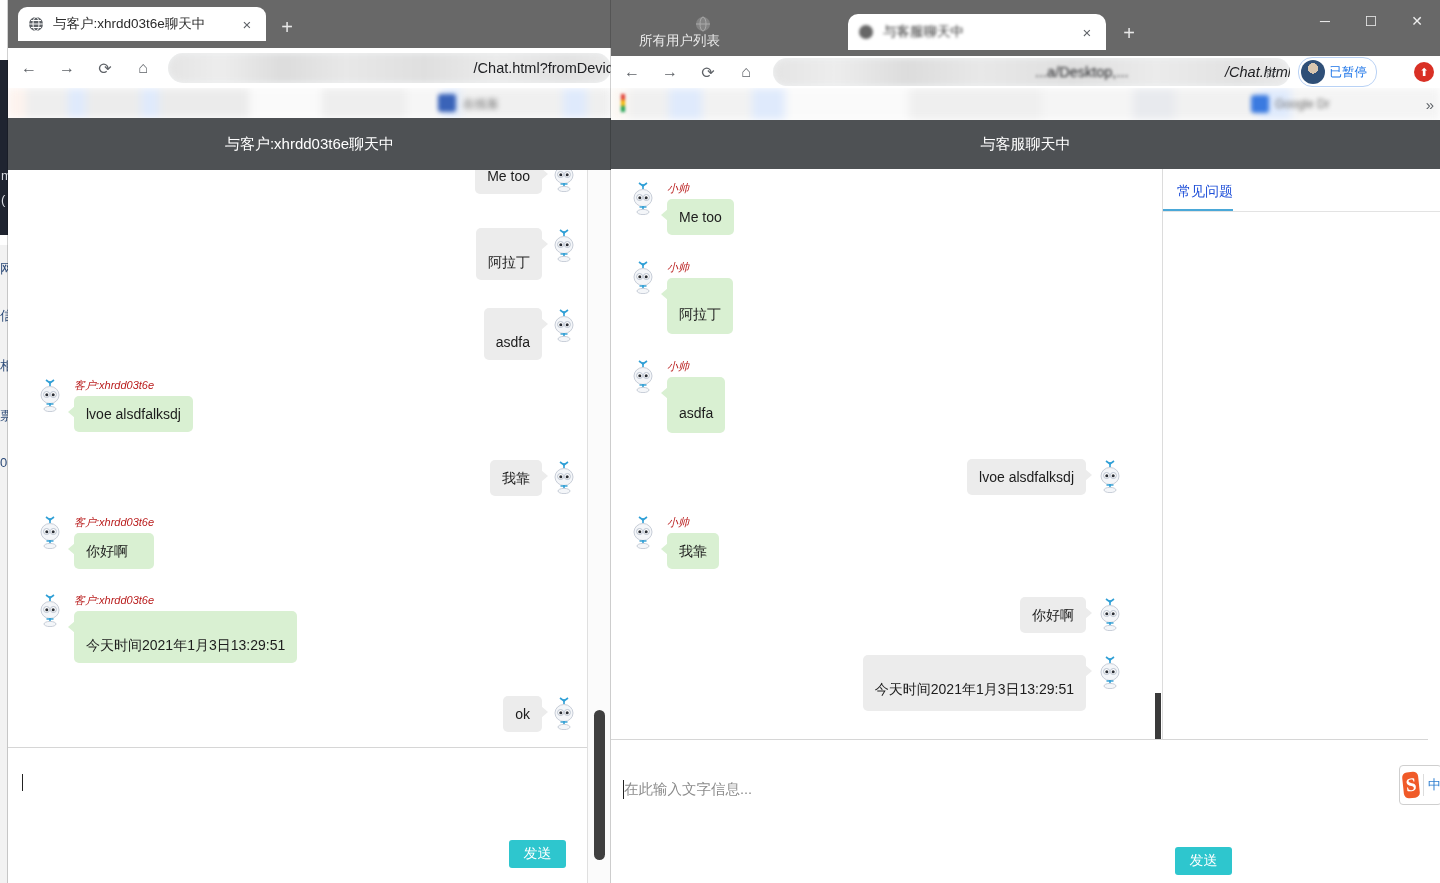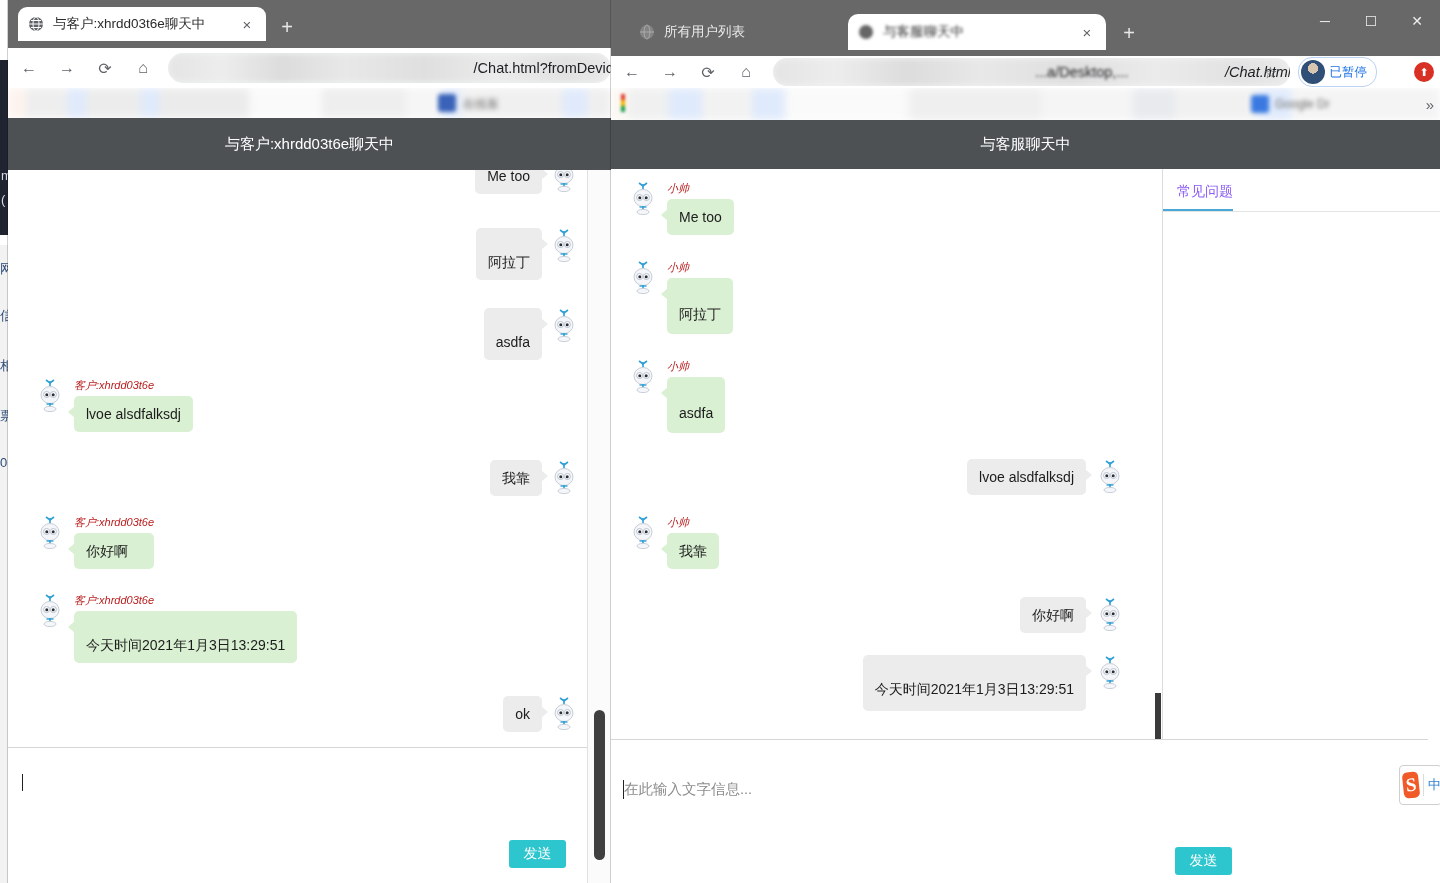--- a/index.html
+++ b/index.html
@@ -23,21 +23,21 @@
   
   .chrome{position:absolute;background:#ffffff;box-shadow:0 0 0 1px rgba(0,0,0,.18);}
   .tabstrip{position:relative;width:100%;background:#686868;}
   .tab{position:absolute;top:7px;height:34px;background:#ffffff;border-radius:9px 9px 0 0;
        display:flex;align-items:center;padding:0 10px;box-sizing:border-box;}
   .tab.active{background:#ffffff;}
   .tab .favicon{width:16px;height:16px;flex:0 0 16px;margin-right:9px;}
   .tab .tabtitle{font-size:13.5px;color:#2b2b2b;white-space:nowrap;overflow:hidden;}
   .tab .tabclose{margin-left:auto;width:18px;height:18px;color:#5f6368;font-size:15px;
                  display:flex;align-items:center;justify-content:center;}
-  .bgtab{position:absolute;top:10px;height:32px;display:flex;align-items:center;padding:0 10px;}
+  .bgtab{position:absolute;top:10px;height:32px;display:flex;align-items:flex-end;padding:0 10px;flex-direction:column;}
   .bgtab .favicon{width:16px;height:16px;margin-right:9px;opacity:.55;}
   .bgtab .tabtitle{font-size:13.5px;color:#e9e9e9;white-space:nowrap;}
   .newtab{position:absolute;top:14px;width:26px;height:26px;color:#e8e8e8;font-size:20px;
           display:flex;align-items:center;justify-content:center;}
   .wincontrols{position:absolute;top:0;right:0;height:41px;display:flex;}
   .wincontrols div{width:46px;height:41px;display:flex;align-items:center;justify-content:center;
                    color:#eeeeee;font-size:14px;}
 
   .toolbar{position:relative;width:100%;background:#ffffff;display:flex;align-items:center;}
   .tb-icon{width:34px;height:34px;margin-left:4px;display:flex;align-items:center;justify-content:center;
@@ -60,21 +60,21 @@
   .bookmarkbar{position:relative;width:100%;background:#ffffff;overflow:hidden;}
   .bm-blur{position:absolute;inset:0;filter:blur(4px);}
   .chev{position:absolute;right:6px;color:#5f6368;font-size:15px;}
 
   
   .apphdr{position:relative;width:100%;background:#4e5154;color:#ffffff;
           display:flex;align-items:center;justify-content:center;font-size:15px;}
   .chatbody{position:relative;width:100%;background:#ffffff;overflow:hidden;}
   .msgpane{position:absolute;left:0;top:0;bottom:0;overflow:hidden;background:#fff;}
   .faqpane{position:absolute;top:0;bottom:0;right:0;background:#ffffff;border-left:1px solid #dcdcdc;}
-  .faqtab{font-size:14px;color:#8b5cf6;padding:14px 0 8px 14px;display:inline-block;
+  .faqtab{font-size:14px;color:#1d4ed8;padding:14px 0 8px 14px;display:inline-block;
           border-bottom:2px solid #4aa8d8;}
   .faqsep{border-top:1px solid #e3e3e3;}
   .faqitem{font-size:14px;color:#222;padding:9px 14px 0 14px;}
 
   .msg{position:absolute;display:flex;align-items:flex-start;}
   .msg.left{flex-direction:row;}
   .msg.right{flex-direction:row-reverse;}
   .avatar{width:28px;height:34px;flex:0 0 28px;position:relative;}
   .nick{font-size:11px;color:#b91c1c;margin-bottom:3px;white-space:nowrap;font-style:italic;}
   .bubblewrap{display:flex;flex-direction:column;}

